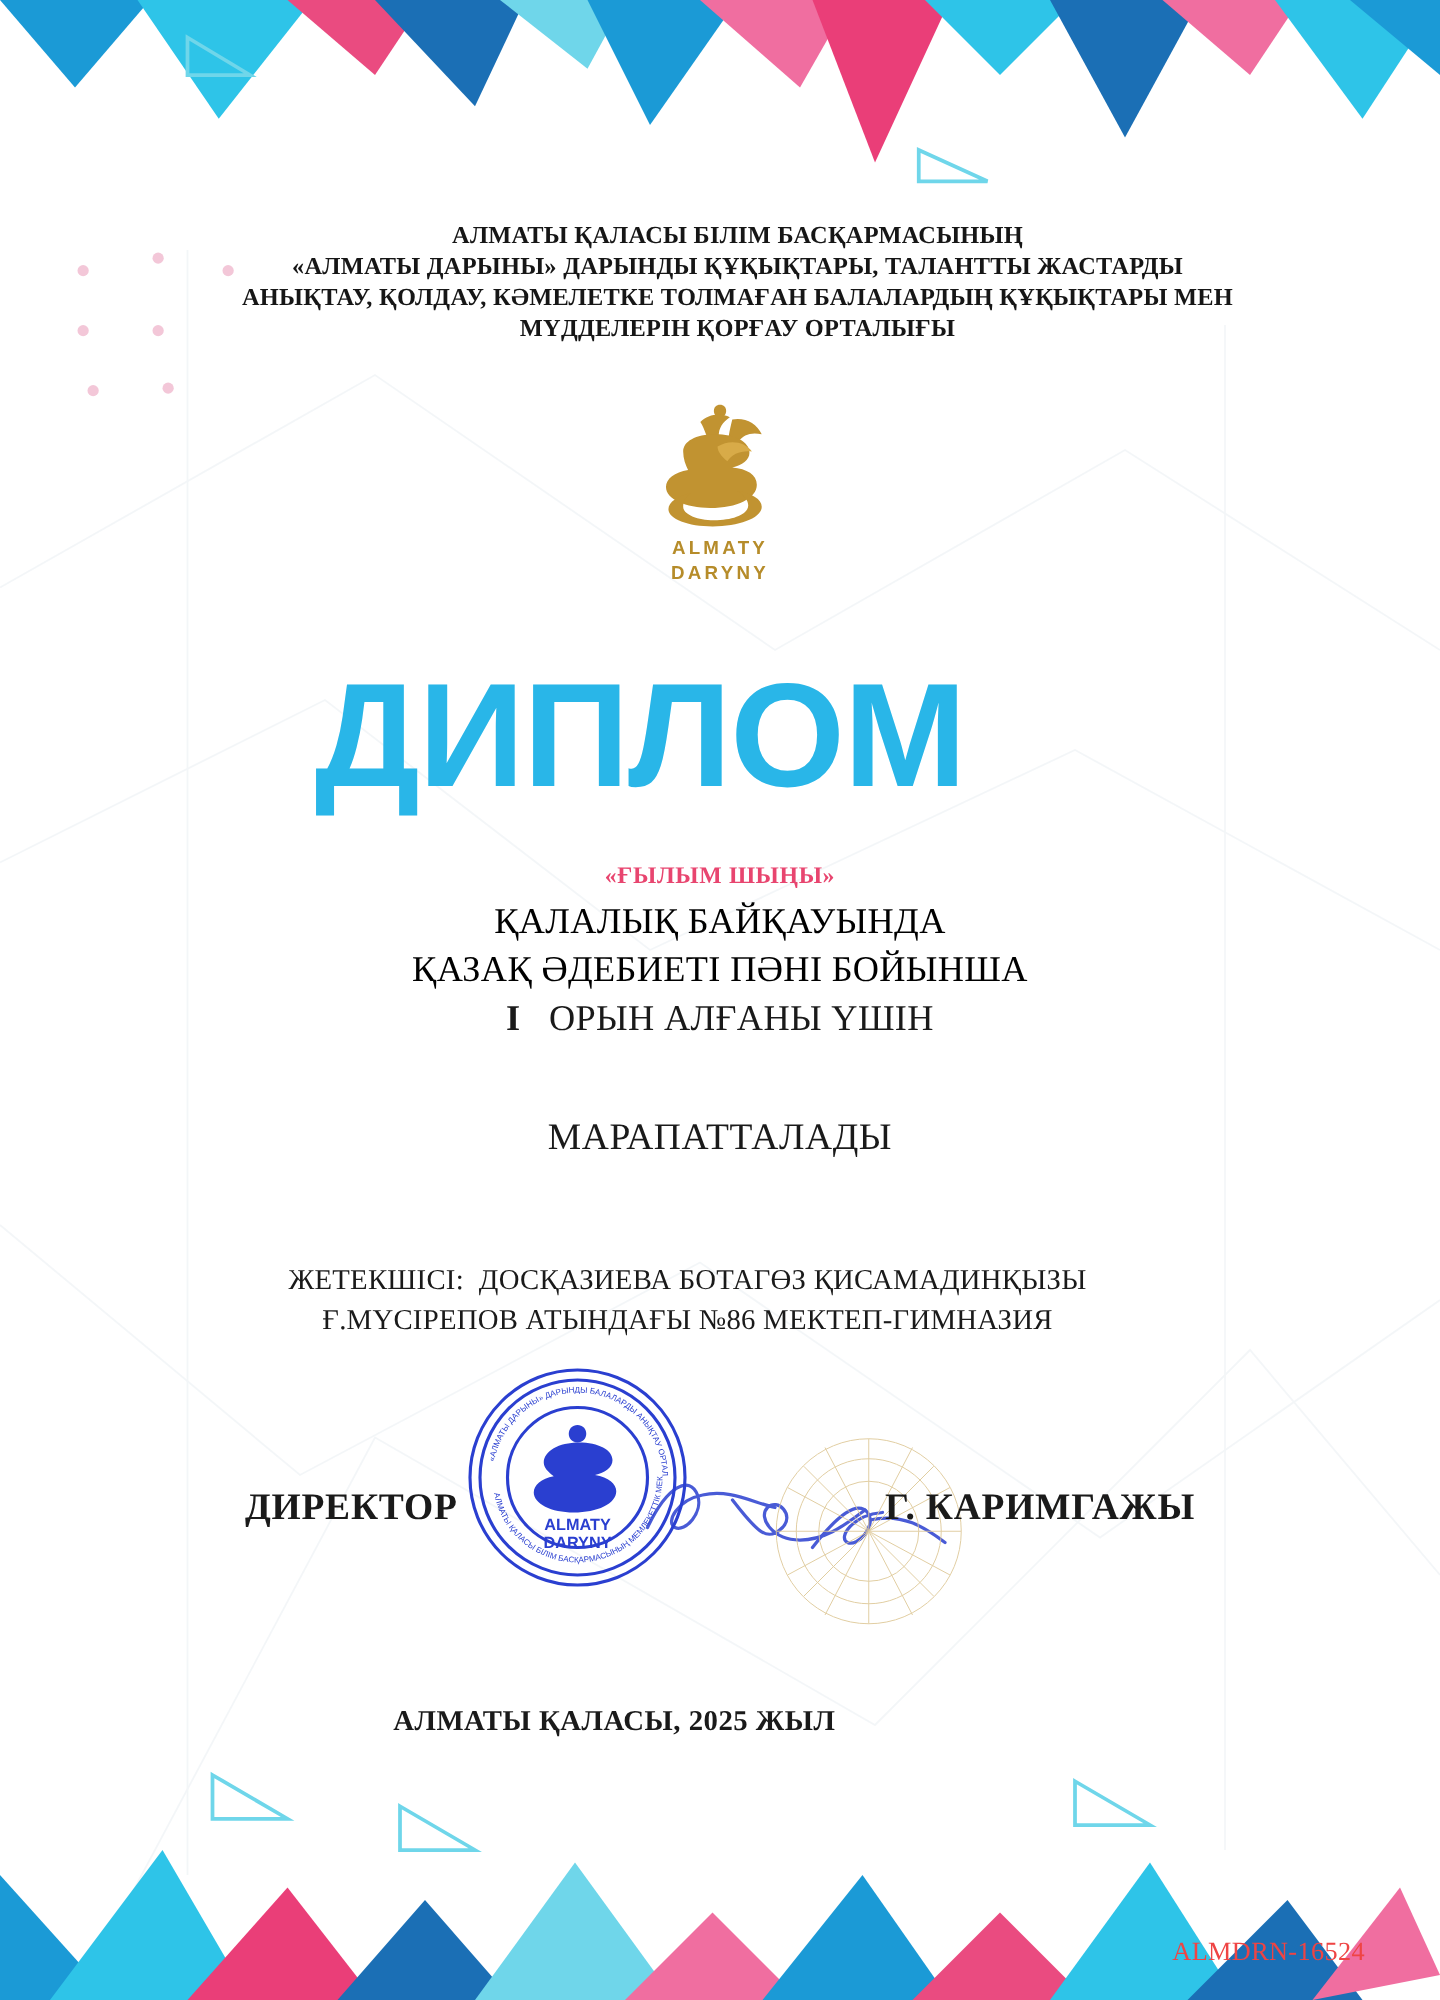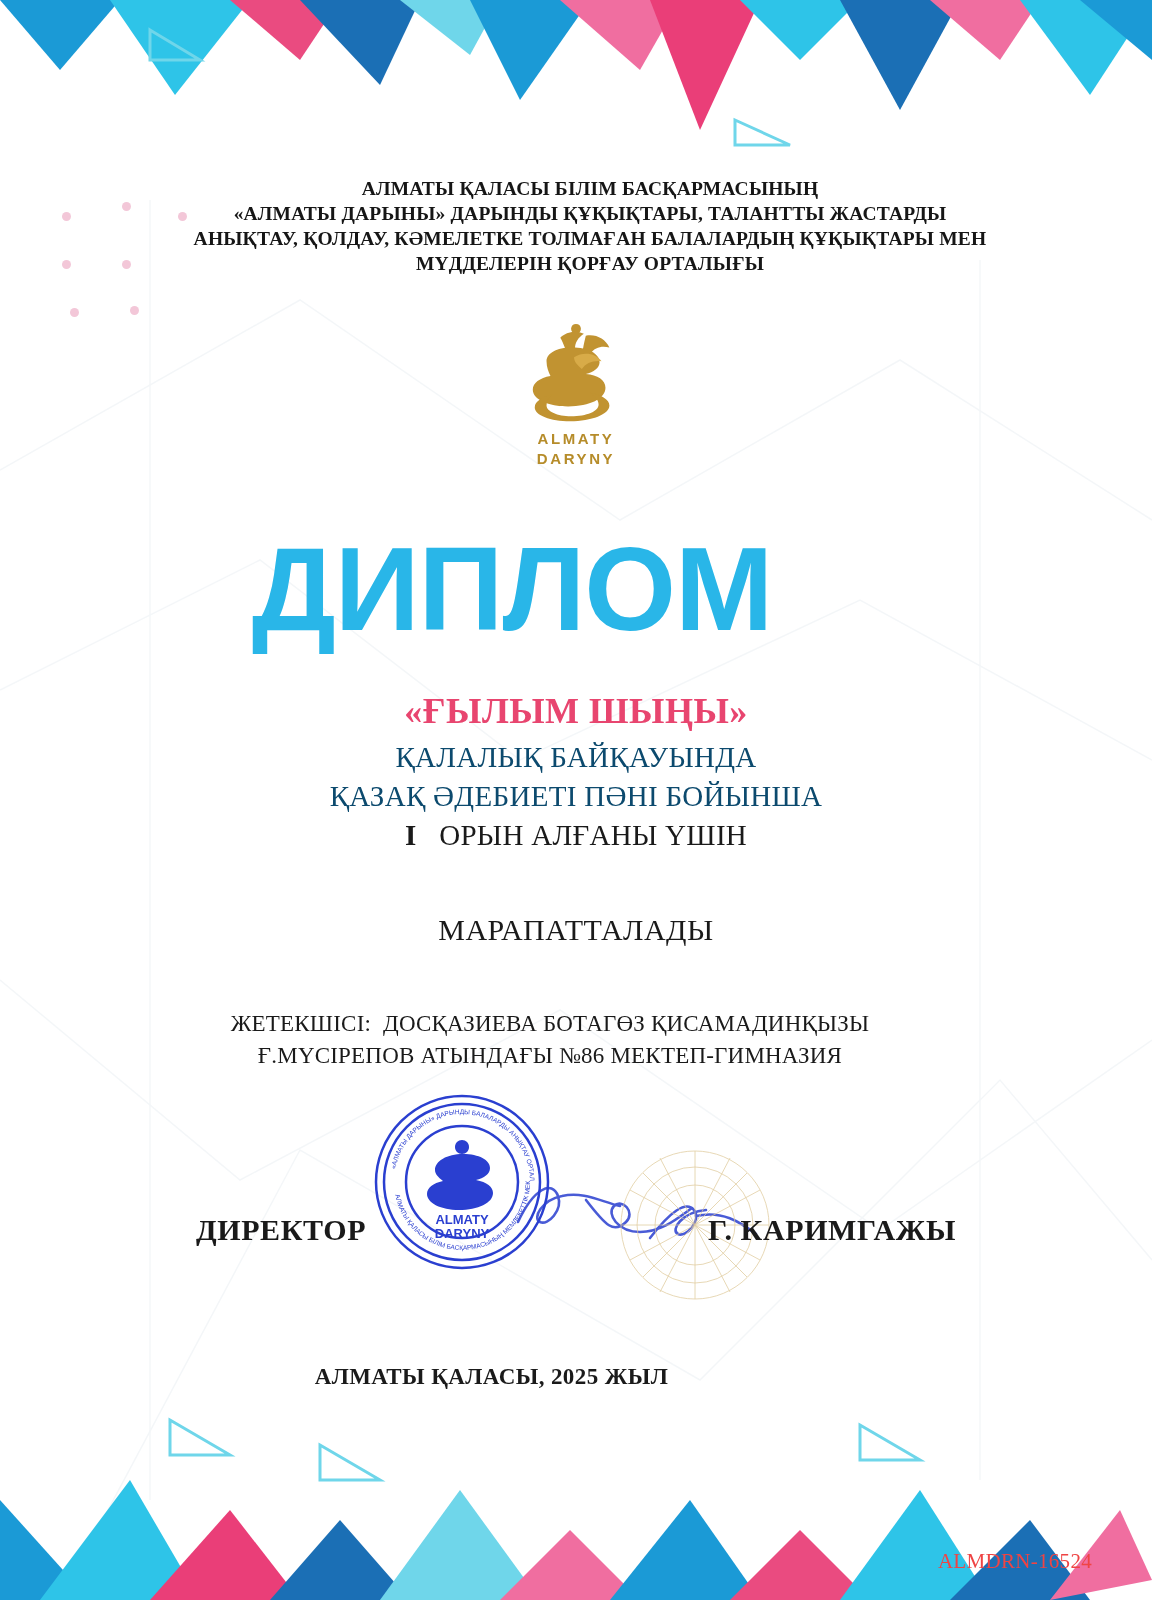--- a/index.html
+++ b/index.html
@@ -99,30 +99,30 @@
   }
 
   
   .body-block {
     position: absolute;
     top: 690px; left: 0;
     width: 1152px;
     text-align: center;
   }
   .contest-name {
-    font-size: 36px;
+    font-size: 19px;
     font-weight: bold;
     color: #e8456f;
     letter-spacing: .5px;
     margin-bottom: 6px;
   }
   .line-std {
     font-size: 29px;
     line-height: 39px;
-    color: #0c4a6e;
+    color: #000000;
     letter-spacing: .3px;
   }
   .place-line {
     font-size: 29px;
     line-height: 39px;
     letter-spacing: .3px;
   }
   .place-num {
     font-weight: bold;
     font-size: 29px;
@@ -147,21 +147,21 @@
     text-align: center;
     font-size: 23px;
     line-height: 32px;
     letter-spacing: .2px;
   }
   .sup-row { display: block; }
 
   
   .sign-row {
     position: absolute;
-    top: 1199px; left: 0;
+    top: 1175px; left: 0;
     width: 1152px;
     height: 70px;
   }
   .director-label {
     position: absolute;
     left: 196px; top: 14px;
     font-size: 30px;
     font-weight: bold;
     letter-spacing: .6px;
   }

